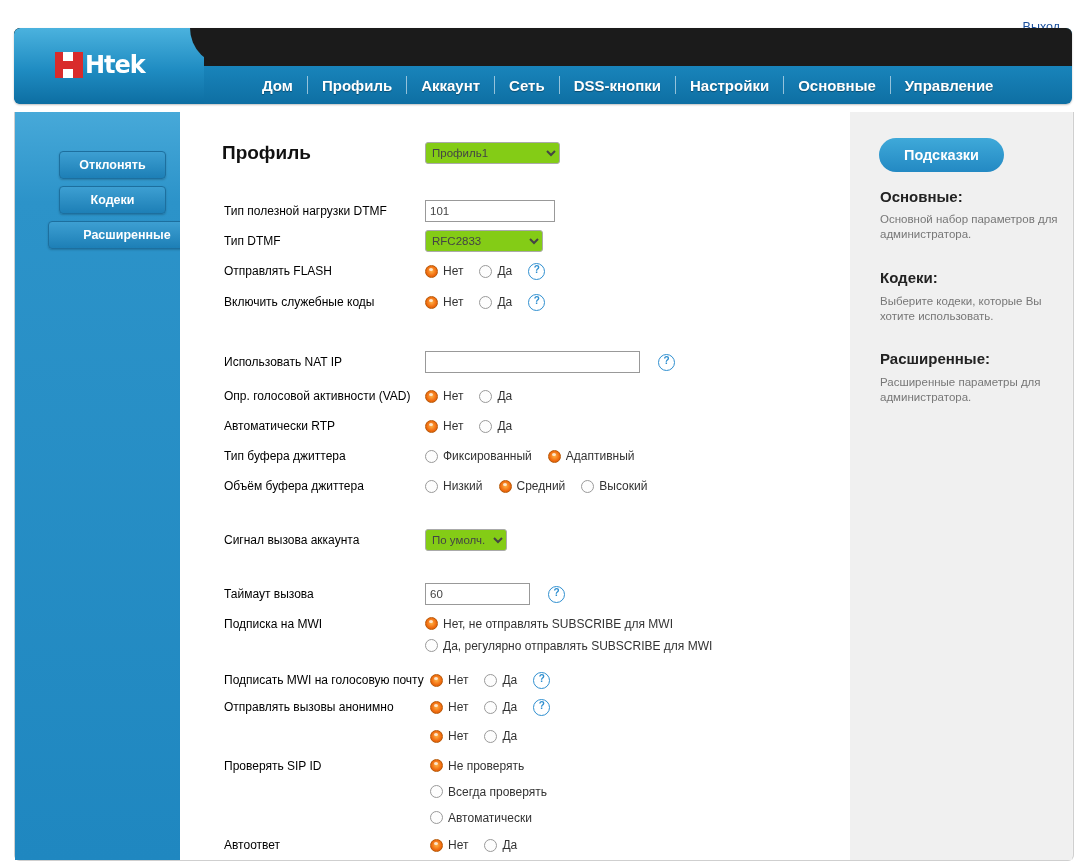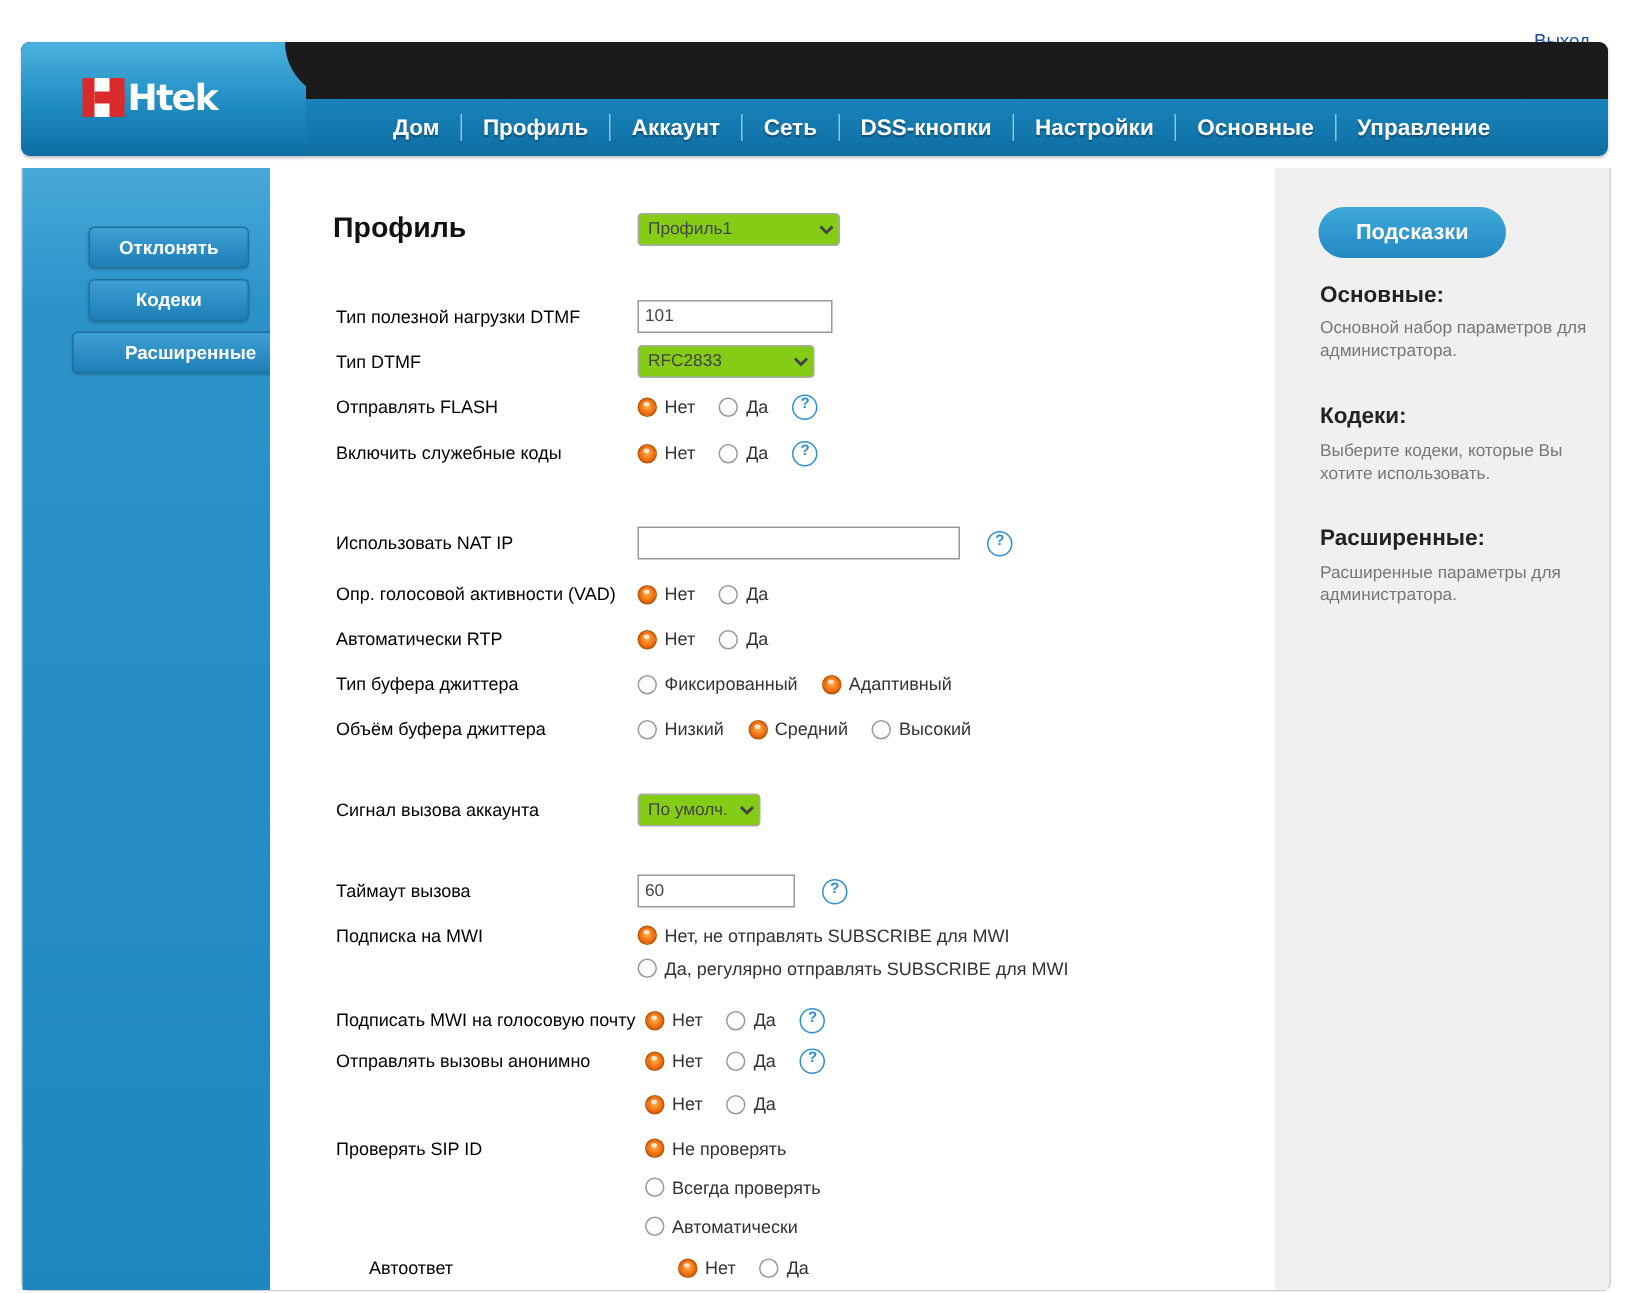--- a/index.html
+++ b/index.html
@@ -567,21 +567,21 @@
             <span class="radio"></span>
             <span class="rl">Всегда проверять</span>
           </div>
           <div class="opt">
             <span class="radio"></span>
             <span class="rl">Автоматически</span>
           </div>
         </div>
       </div>
 
-      <div class="row" style="top:722px;margin-left:22px;">
+      <div class="row" style="top:722px;">
         <div class="lbl">Автоответ</div>
         <div class="ctl" style="left:250px;">
           <span class="radio on"></span>
           <span class="rl">Нет</span>
           <span class="radio"></span>
           <span class="rl">Да</span>
         </div>
       </div>
 
     </div>

